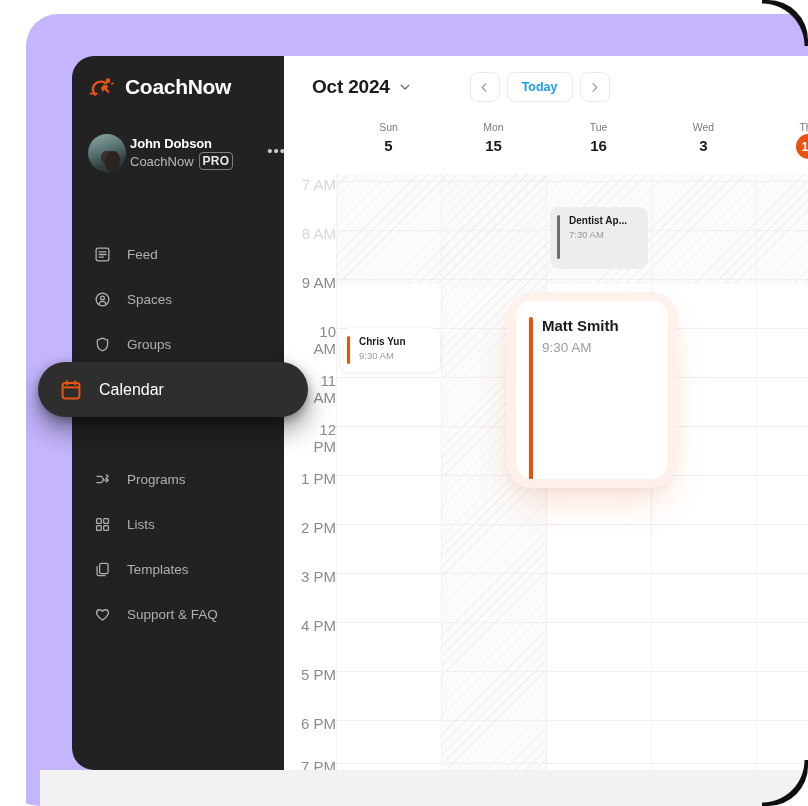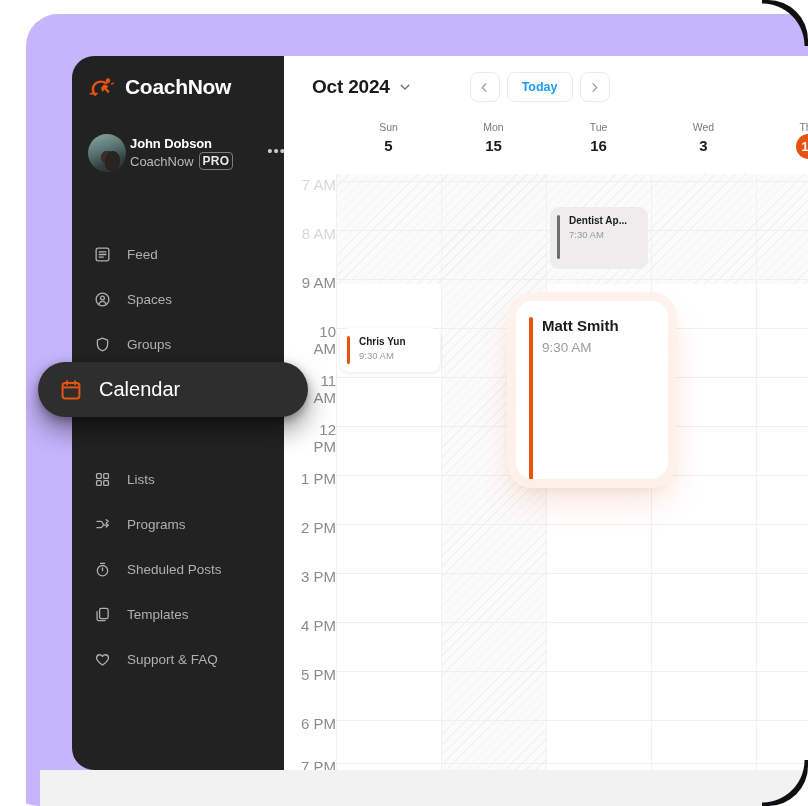--- a/index.html
+++ b/index.html
@@ -101,21 +101,21 @@
     position:absolute;
     left:12px; top:348px;
     width:270px; height:55px;
     background:#2e2e2e;
     border-radius:28px;
     display:flex; align-items:center; gap:17px;
     padding-left:22px;
     box-shadow: 0 14px 26px rgba(0,0,0,0.40), 0 3px 10px rgba(0,0,0,0.30);
     z-index:40;
   }
-  #calendar-pill .lbl { color:#ffffff; font-size:20px; }
+  #calendar-pill .lbl { color:#ffffff; font-size:16px; }
 
   
   #main {
     position:absolute;
     left:258px; top:42px;
     width:550px; height:714px;
     background:#ffffff;
     overflow:hidden;
   }
 
@@ -295,45 +295,37 @@
             <rect x="2.5" y="3.8" width="15" height="12.4" rx="2" fill="none" stroke="#b0b0b0" stroke-width="1.5"></rect>
             <path d="M4.4 14.4l3.6-4 2.6 2.7 2.4-2.3 2.6 3.6z" fill="#b0b0b0"></path>
           </svg>
           <span>Library</span>
         </div>
 
         <div style="height:45px"></div>
 
         <div class="nav-item">
           <svg class="ico" viewBox="0 0 20 20">
+            <path d="M3.5 6.3h4.8c2 0 2 4.4 4 4.4h4.2" fill="none" stroke="#b0b0b0" stroke-width="1.5" stroke-linecap="round"></path>
+            <path d="M3.5 13.7h4.8c1.3 0 1.8-1.8 2.6-3" fill="none" stroke="#b0b0b0" stroke-width="1.5" stroke-linecap="round"></path>
+            <path d="M14.4 4.3l2.3 2-2.3 2M14.4 8.9l2.3 2-2.3 2" fill="none" stroke="#b0b0b0" stroke-width="1.5" stroke-linecap="round" stroke-linejoin="round"></path>
+          </svg>
+          <span>Programs</span>
+        </div>
+
+        <div class="nav-item">
+          <svg class="ico" viewBox="0 0 20 20">
             <rect x="3" y="3" width="5.6" height="5.6" rx="1.1" fill="none" stroke="#b0b0b0" stroke-width="1.5"></rect>
             <rect x="11.4" y="3" width="5.6" height="5.6" rx="1.1" fill="none" stroke="#b0b0b0" stroke-width="1.5"></rect>
             <rect x="3" y="11.4" width="5.6" height="5.6" rx="1.1" fill="none" stroke="#b0b0b0" stroke-width="1.5"></rect>
             <rect x="11.4" y="11.4" width="5.6" height="5.6" rx="1.1" fill="none" stroke="#b0b0b0" stroke-width="1.5"></rect>
           </svg>
           <span>Lists</span>
         </div>
 
-        <div class="nav-item">
-          <svg class="ico" viewBox="0 0 20 20">
-            <path d="M3.5 6.3h4.8c2 0 2 4.4 4 4.4h4.2" fill="none" stroke="#b0b0b0" stroke-width="1.5" stroke-linecap="round"></path>
-            <path d="M3.5 13.7h4.8c1.3 0 1.8-1.8 2.6-3" fill="none" stroke="#b0b0b0" stroke-width="1.5" stroke-linecap="round"></path>
-            <path d="M14.4 4.3l2.3 2-2.3 2M14.4 8.9l2.3 2-2.3 2" fill="none" stroke="#b0b0b0" stroke-width="1.5" stroke-linecap="round" stroke-linejoin="round"></path>
-          </svg>
-          <span>Programs</span>
-        </div>
-
-        <div class="nav-item">
-          <svg class="ico" viewBox="0 0 20 20">
-            <circle cx="10" cy="11.4" r="6.1" fill="none" stroke="#b0b0b0" stroke-width="1.5"></circle>
-            <path d="M10 8.2v3.2" stroke="#b0b0b0" stroke-width="1.5" stroke-linecap="round"></path>
-            <path d="M7.6 2.8h4.8" stroke="#b0b0b0" stroke-width="1.5" stroke-linecap="round"></path>
-          </svg>
-          <span>Sheduled Posts</span>
-        </div>
 
         <div class="nav-item">
           <svg class="ico" viewBox="0 0 20 20">
             <rect x="6.6" y="2.8" width="10" height="12" rx="2" fill="none" stroke="#b0b0b0" stroke-width="1.5"></rect>
             <path d="M13 17.2H5.4c-1 0-1.8-.8-1.8-1.8V6.6" fill="none" stroke="#b0b0b0" stroke-width="1.5" stroke-linecap="round"></path>
           </svg>
           <span>Templates</span>
         </div>
 
         <div class="nav-item">

